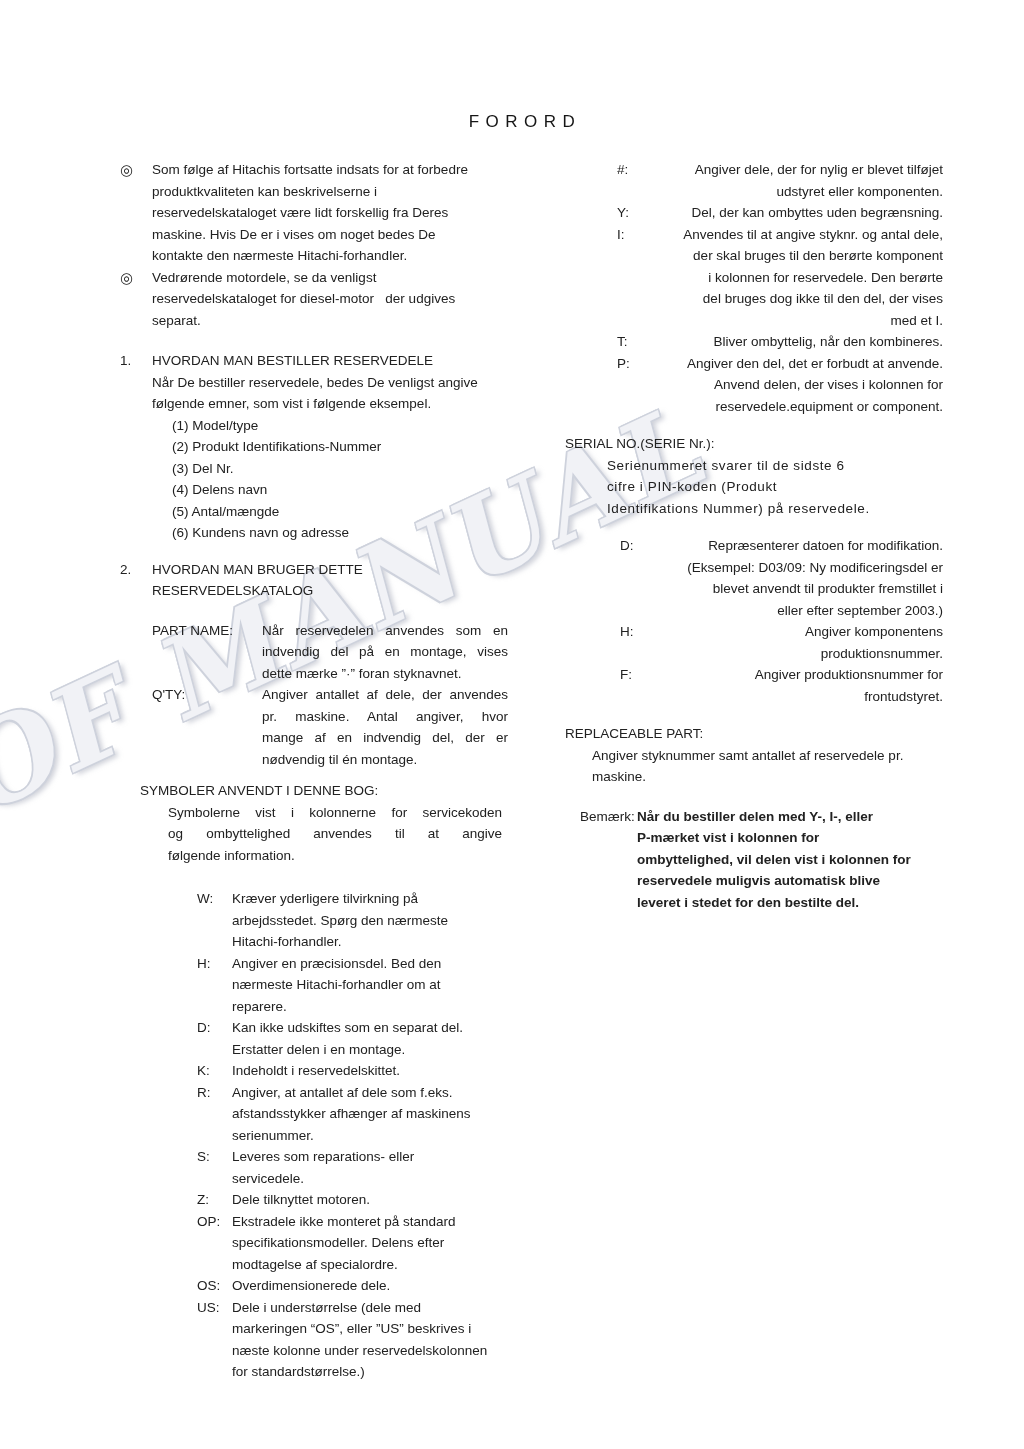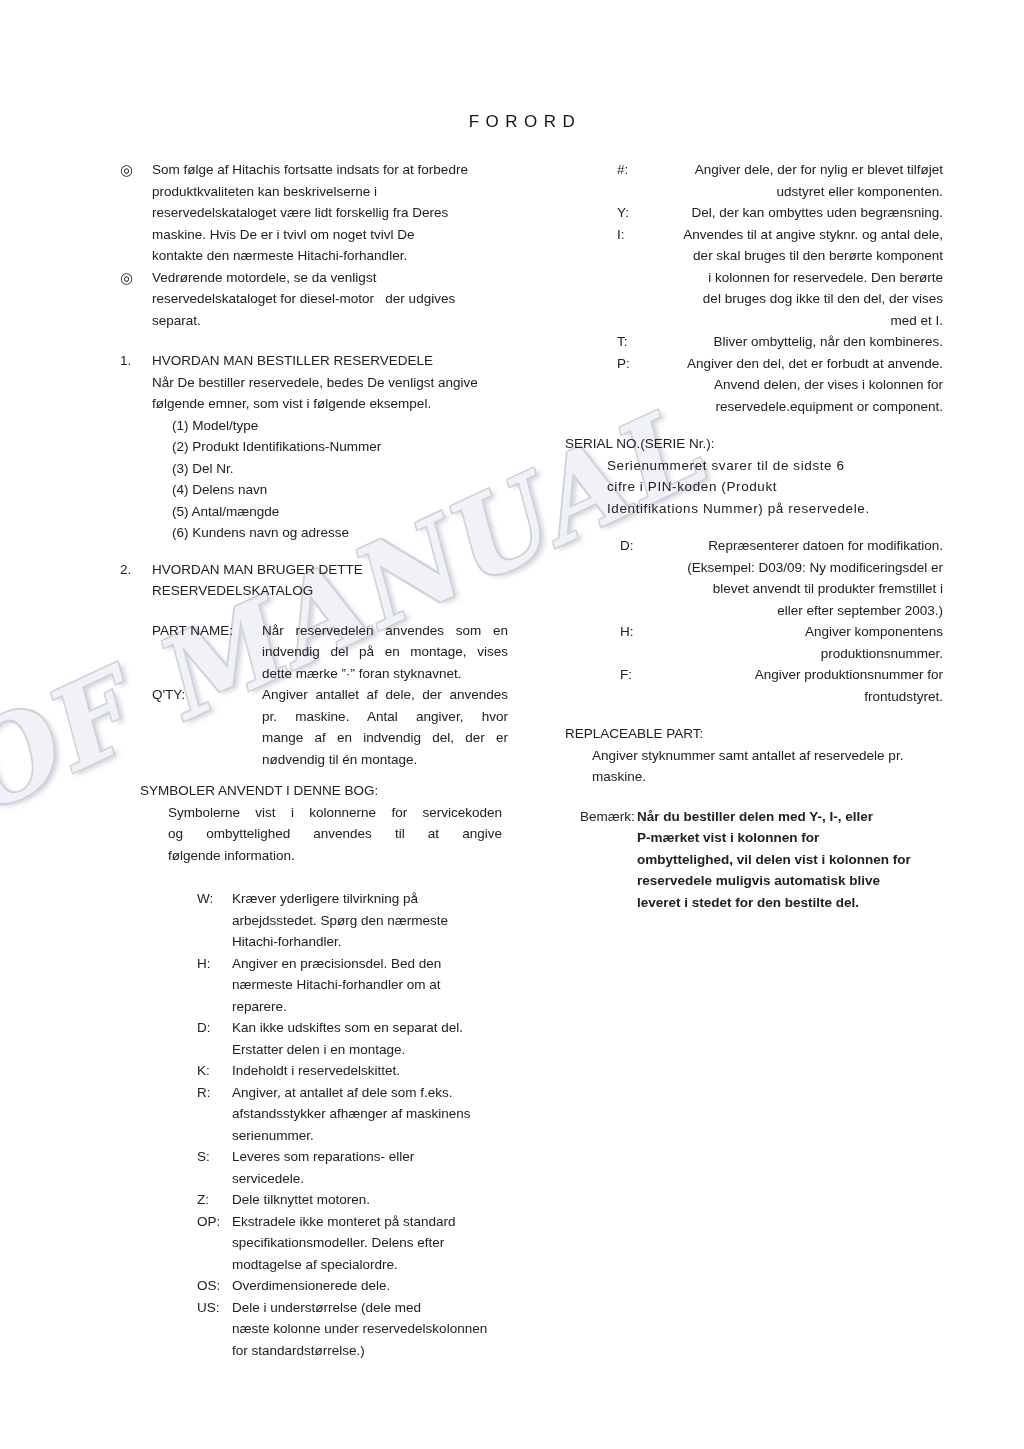--- a/index.html
+++ b/index.html
@@ -104,21 +104,21 @@
   <div class="title">FORORD</div>
 
   <div class="col col-left">
 
     <div class="notice">
       <div class="bullet">◎</div>
       <div class="nbody">
           <div>Som følge af Hitachis fortsatte indsats for at forbedre</div>
           <div>produktkvaliteten kan beskrivelserne i</div>
           <div>reservedelskataloget være lidt forskellig fra Deres</div>
-          <div>maskine. Hvis De er i tvivl om noget tvivl De</div>
+          <div>maskine. Hvis De er i vises om noget bedes De</div>
           <div>kontakte den nærmeste Hitachi-forhandler.</div>
         </div>
     </div>
 
     <div class="notice">
       <div class="bullet">◎</div>
       <div class="nbody">
           <div>Vedrørende motordele, se da venligst</div>
           <div>reservedelskataloget for diesel-motor&nbsp;&nbsp; der udgives</div>
           <div>separat.</div>
@@ -243,20 +243,21 @@
       <div class="sym-row">
         <div class="slabel">OS:</div>
         <div class="sdesc">
             <div>Overdimensionerede dele.</div>
           </div>
       </div>
       <div class="sym-row">
         <div class="slabel">US:</div>
         <div class="sdesc">
             <div>Dele i understørrelse (dele med</div>
+            <div>markeringen “OS”, eller ”US” beskrives i</div>
             <div>næste kolonne under reservedelskolonnen</div>
             <div>for standardstørrelse.)</div>
           </div>
       </div>
     </div>
 
   </div>
 
   <div class="col col-right">
 

